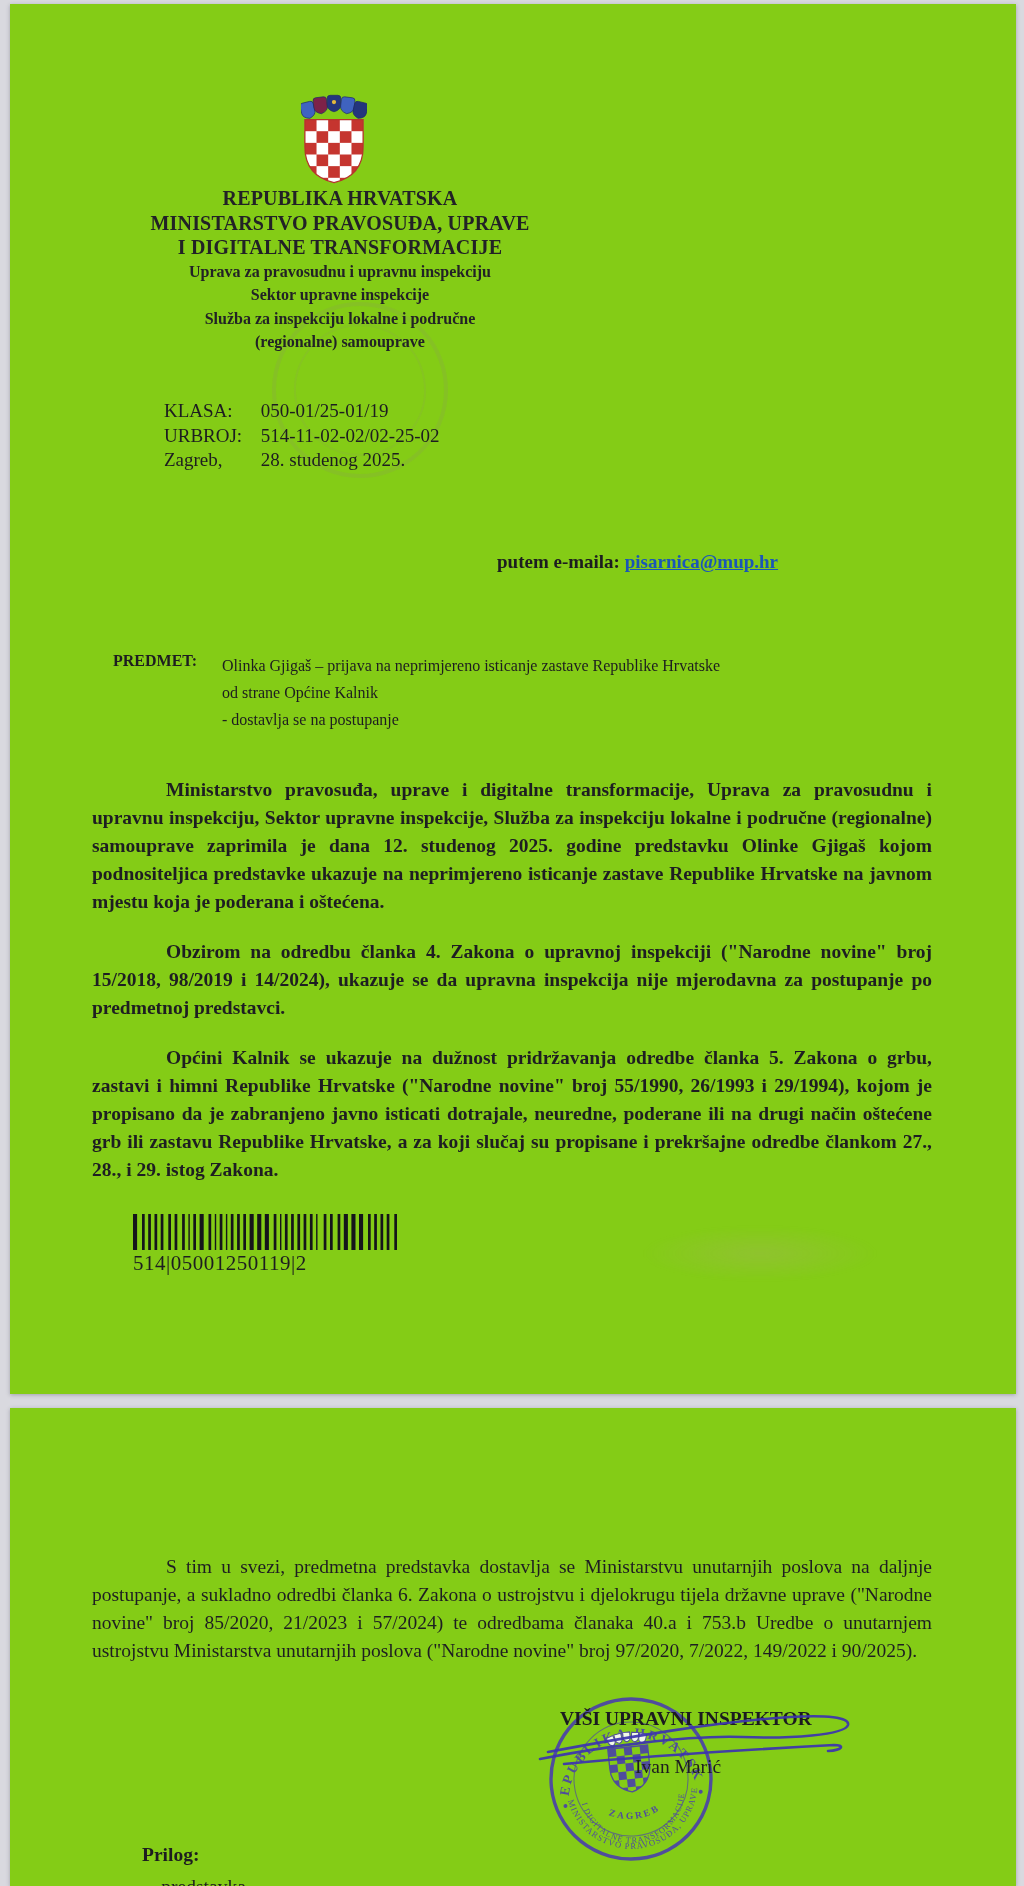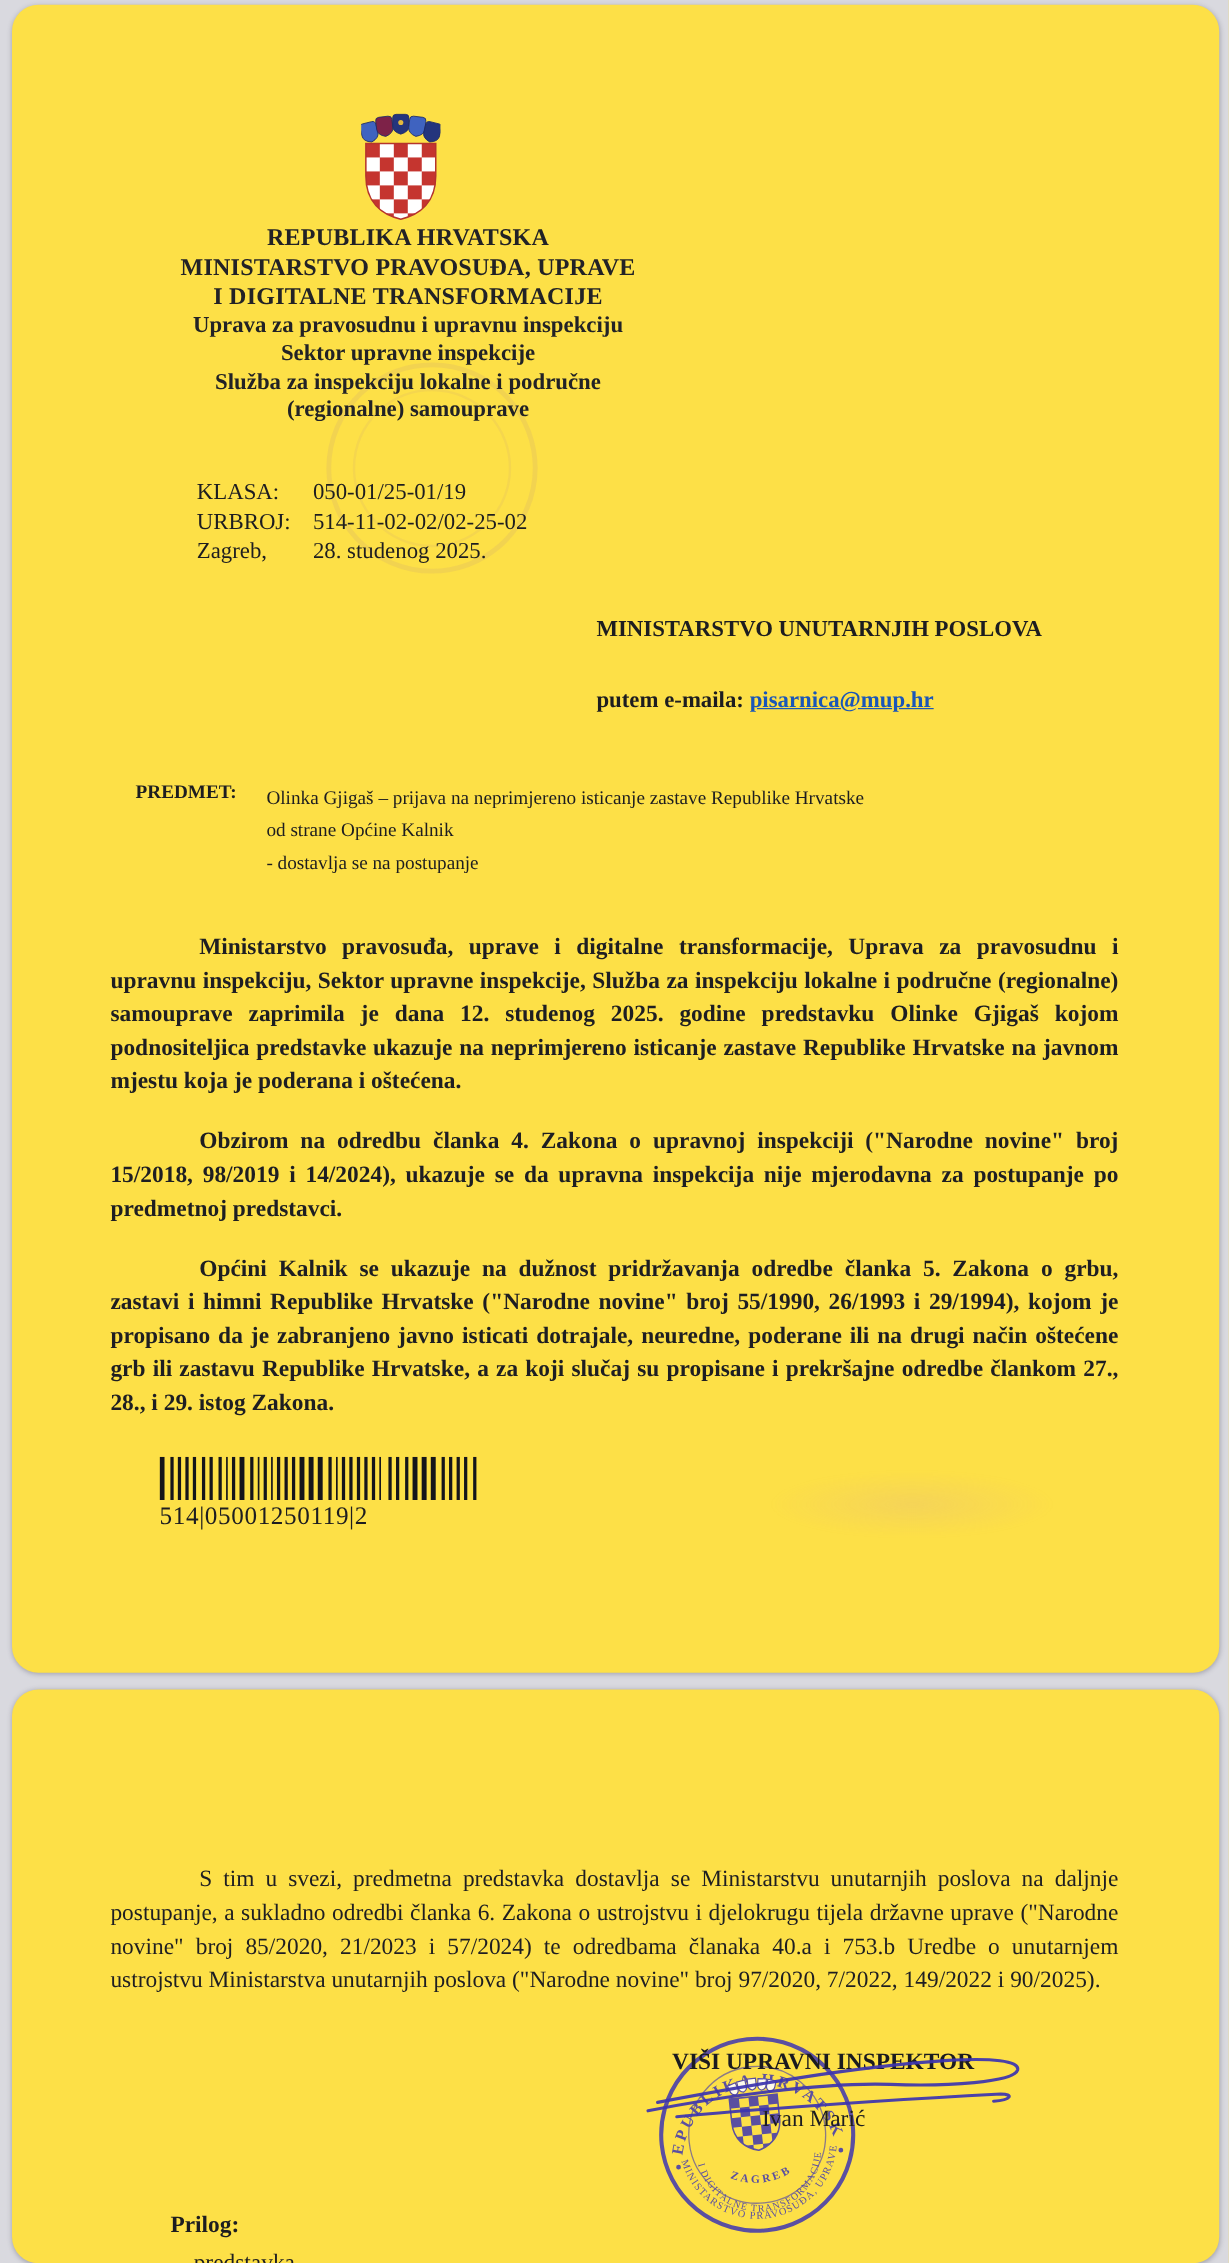--- a/index.html
+++ b/index.html
@@ -5,33 +5,32 @@
   html,body{margin:0;padding:0;}
   body{
     width:1024px;height:1886px;
     background:#d9d9df;
     font-family:"Liberation Serif","DejaVu Serif",serif;
     color:#1d1d20;
     position:relative;
     overflow:hidden;
   }
   .page{
-    position:absolute;left:10px;width:1006px;background:#fde047;
+    position:absolute;left:10px;width:1006px;background:#84cc16;
     box-shadow:0 1px 4px rgba(60,60,80,.35);
     overflow:hidden;
-    border-radius:22px;
   }
   .page1{top:4px;height:1390px;}
   .page2{top:1408px;height:478px;}
 
   
   .crest{position:absolute;left:291px;top:88px;width:66px;height:92px;}
   .letterhead{position:absolute;left:90px;top:182px;width:480px;text-align:center;font-weight:bold;color:#222226;}
   .letterhead .big{font-size:20px;line-height:24.5px;letter-spacing:.2px;}
-  .letterhead .small{font-size:19px;line-height:23.5px;text-align:center;}
+  .letterhead .small{font-size:16px;line-height:23.5px;text-align:center;}
   .meta{position:absolute;left:125px;top:395px;font-size:19px;line-height:24.5px;margin-left:29px;}
   .meta .ml{display:inline-block;width:92px;}
   .recipient{position:absolute;left:487px;top:510px;font-size:19px;font-weight:bold;}
   .recipient .mailrow{margin-top:37px;}
   .email{color:#1a56b8;text-decoration:underline;cursor:pointer;}
   .subject{position:absolute;left:103px;top:648px;display:flex;font-size:16px;}
   .subject .slabel{font-weight:bold;width:109px;flex:none;}
   .subject .sbody div{line-height:27px;}
   .bodytext{position:absolute;left:82px;top:772px;width:840px;font-weight:bold;}
   .bodytext p, .p2par{
@@ -110,21 +109,20 @@
       <span class="ml">URBROJ:</span>
       <span class="mv">514-11-02-02/02-25-02</span>
     </div>
     <div>
       <span class="ml">Zagreb,</span>
       <span class="mv">28. studenog 2025.</span>
     </div>
   </div>
 
   <div class="recipient">
-    <div>MINISTARSTVO UNUTARNJIH POSLOVA</div>
     <div class="mailrow">
       <span>putem e-maila:</span>
       <a class="email">pisarnica@mup.hr</a>
     </div>
   </div>
 
   <div class="subject">
     <span class="slabel">PREDMET:</span>
     <span class="sbody">
       <div>Olinka Gjigaš – prijava na neprimjereno isticanje zastave Republike Hrvatske</div>

